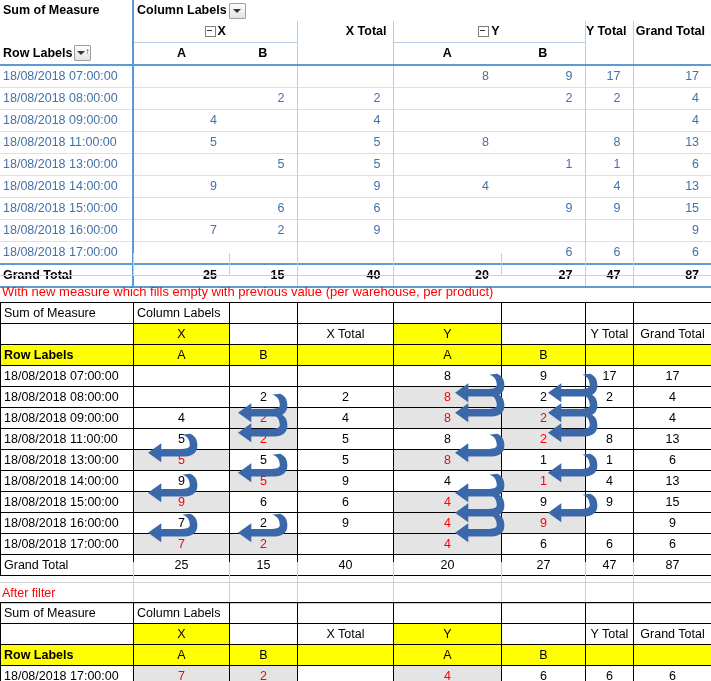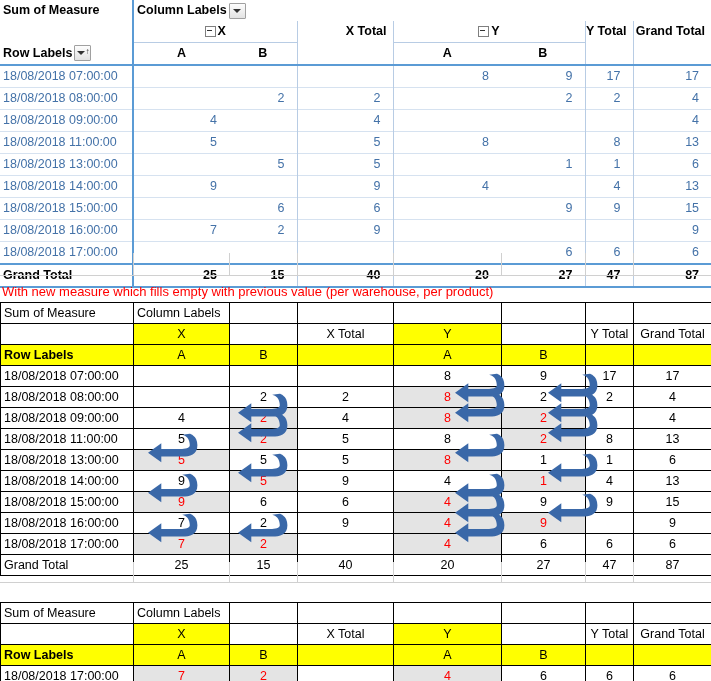--- a/index.html
+++ b/index.html
@@ -398,20 +398,30 @@
         <tr>
       <td class="nb" style="border-bottom:1px solid #d0d0d0;height:20px;"></td>
       <td class="nb" style="border-left:1px solid #d0d0d0;border-bottom:1px solid #d0d0d0;"></td>
       <td class="nb" style="border-left:1px solid #d0d0d0;border-bottom:1px solid #d0d0d0;"></td>
       <td class="nb" style="border-left:1px solid #d0d0d0;border-bottom:1px solid #d0d0d0;"></td>
       <td class="nb" style="border-left:1px solid #d0d0d0;border-bottom:1px solid #d0d0d0;"></td>
       <td class="nb" style="border-left:1px solid #d0d0d0;border-bottom:1px solid #d0d0d0;"></td>
       <td class="nb" style="border-left:1px solid #d0d0d0;border-bottom:1px solid #d0d0d0;"></td>
       <td class="nb" style="border-left:1px solid #d0d0d0;border-bottom:1px solid #d0d0d0;border-right:1px solid #d0d0d0;"></td>
     </tr>
+    <tr>
+      <td class="nb note" style="border-bottom:1px solid #d0d0d0;height:20px;line-height:20px;">After filter</td>
+      <td class="nb" style="border-left:1px solid #d0d0d0;border-bottom:1px solid #d0d0d0;"></td>
+      <td class="nb" style="border-left:1px solid #d0d0d0;border-bottom:1px solid #d0d0d0;"></td>
+      <td class="nb" style="border-left:1px solid #d0d0d0;border-bottom:1px solid #d0d0d0;"></td>
+      <td class="nb" style="border-left:1px solid #d0d0d0;border-bottom:1px solid #d0d0d0;"></td>
+      <td class="nb" style="border-left:1px solid #d0d0d0;border-bottom:1px solid #d0d0d0;"></td>
+      <td class="nb" style="border-left:1px solid #d0d0d0;border-bottom:1px solid #d0d0d0;"></td>
+      <td class="nb" style="border-left:1px solid #d0d0d0;border-bottom:1px solid #d0d0d0;border-right:1px solid #d0d0d0;"></td>
+    </tr>
   </tbody>
     </table>
 
   <table class="gridtbl" id="pivot3" style="position:absolute;left:0;top:602px;width:711px;">
     <colgroup>
       <col style="width:133px">
         <col style="width:96px">
         <col style="width:68px">
         <col style="width:96px">
       <col style="width:108px">

